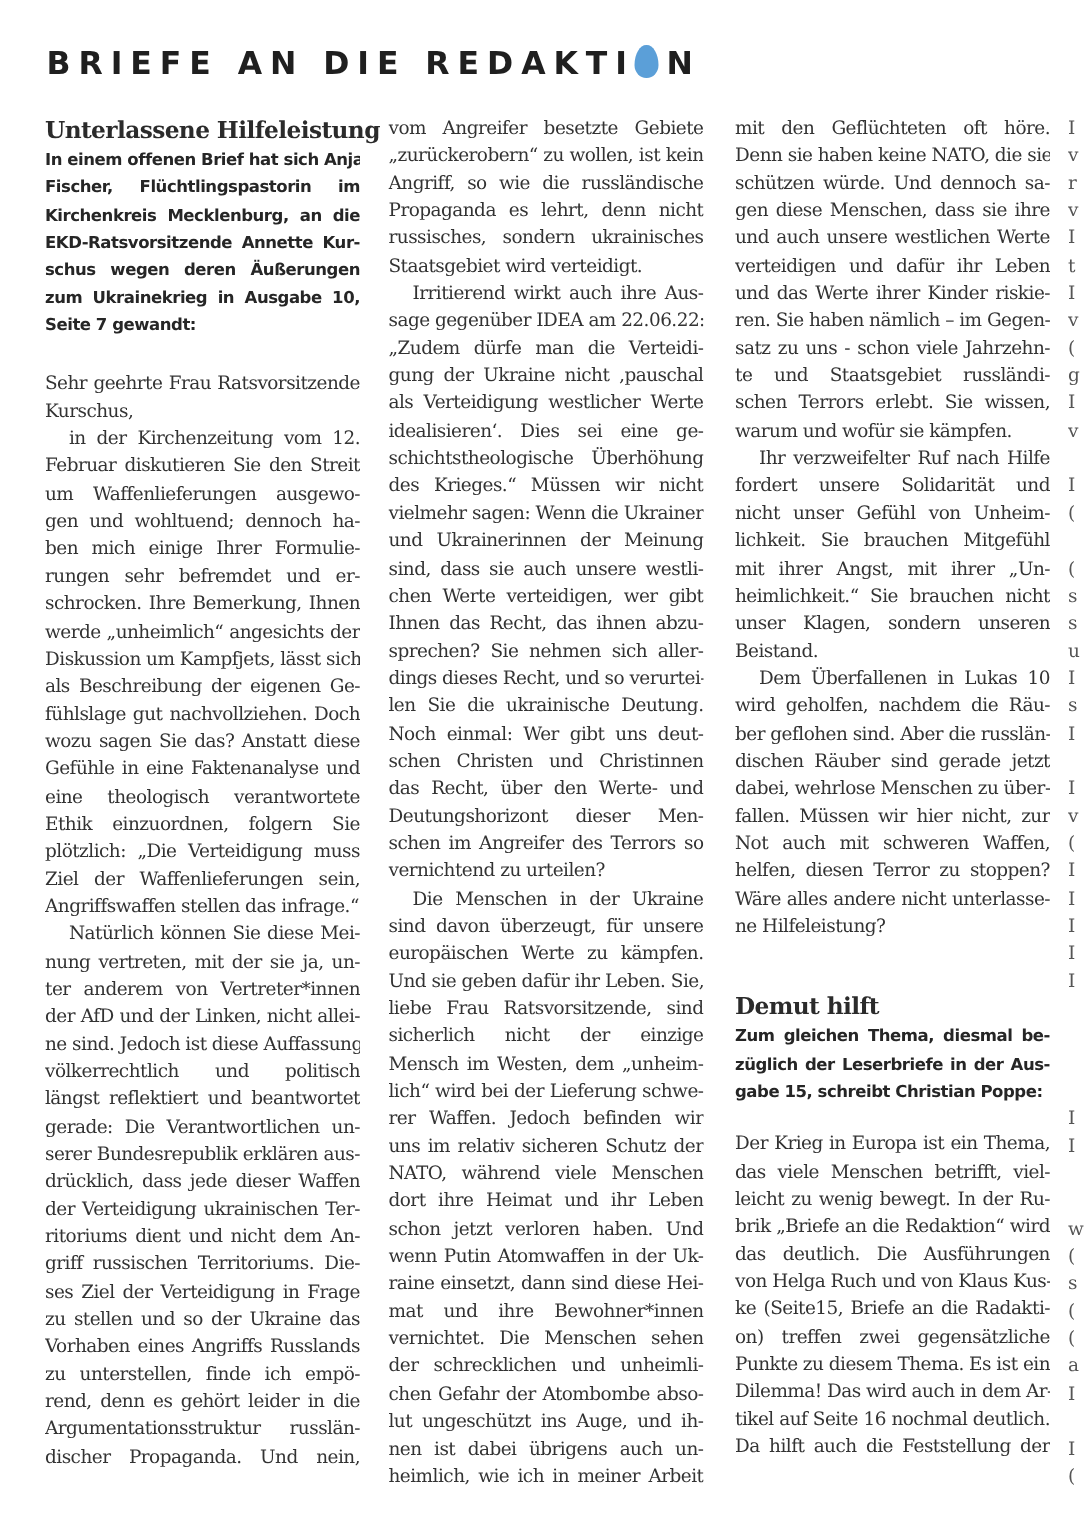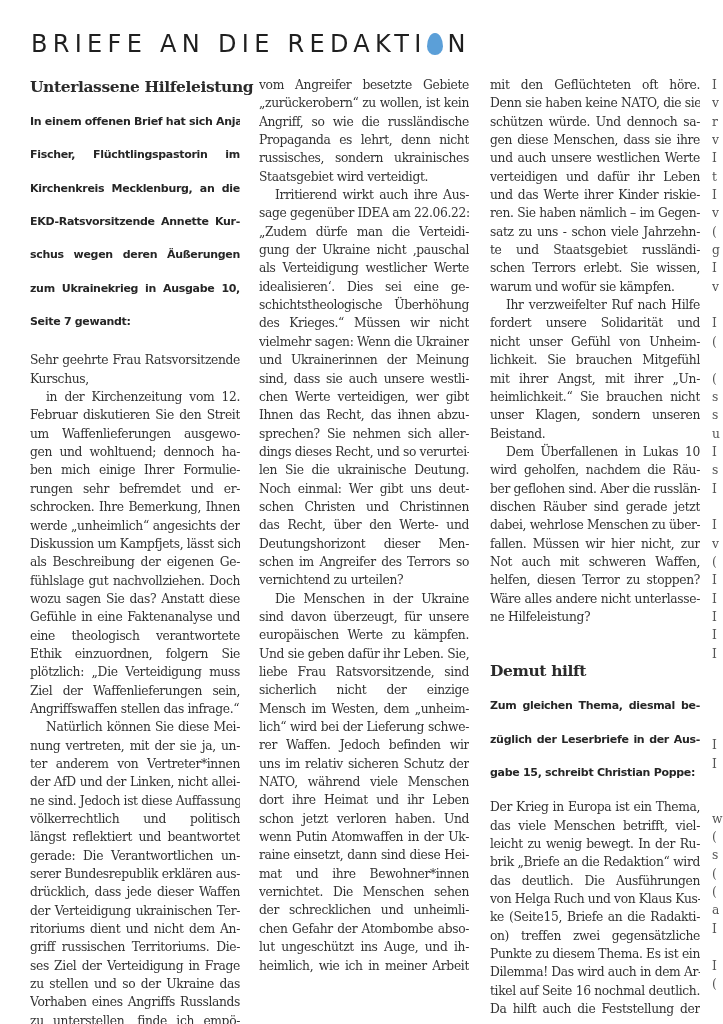--- a/index.html
+++ b/index.html
@@ -1,20 +1,20 @@
 <!DOCTYPE html>
 <html><head>
   <meta charset="utf-8">
   <style>
     html, body { margin: 0; padding: 0; background: #ffffff; }
     body { width: 723px; height: 1024px; overflow: hidden; position: relative; color: #2a2a2a; }
     .masthead {
       position: absolute; left: 31px; top: 30px;
-      font-family: "DejaVu Sans", sans-serif; font-weight: normal;
-      font-size: 24px; letter-spacing: 5.3px; color: #1f1f1f; white-space: nowrap;
+      font-family: "DejaVu Sans", sans-serif; font-weight: bold;
+      font-size: 21px; letter-spacing: 5.3px; color: #1f1f1f; white-space: nowrap;
     }
     .masthead .drop {
       display: inline-block; width: 16px; height: 22px; background: #5b9fd8;
       border-radius: 50% 50% 50% 50% / 62% 62% 40% 40%;
       vertical-align: -3px; margin-right: 5px;
     }
     .col {
       position: absolute; top: 76px; width: 210px;
       font-family: "DejaVu Serif", serif; font-size: 12.3px; line-height: 18.35px;
       color: #333333;
@@ -27,21 +27,21 @@
     .line.last { text-align-last: left; }
     .line.indent { padding-left: 16px; }
     .h2 {
       font-family: "DejaVu Serif", serif; font-weight: bold; font-size: 15.5px;
       color: #2b2b2b; line-height: 22px; white-space: nowrap; letter-spacing: -0.4px;
     }
     .lead {
       font-family: "DejaVu Sans", sans-serif; font-weight: bold; font-size: 11px;
       line-height: 18.35px; color: #262626; letter-spacing: -0.3px;
     }
-    .lead .line { height: 18.35px; margin-top: 15px; }
+    .lead .line { height: 18.35px; }
     .gap { height: 18px; }
     .body-text .line { letter-spacing: -0.35px; }
   </style>
 </head>
 <body>
 
 <div class="masthead">
   <span>BRIEFE AN DIE REDAKTI</span><span class="drop"></span><span>N</span>
 </div>
 
@@ -143,20 +143,21 @@
   <span class="line">NATO, während viele Menschen</span>
   <span class="line">dort ihre Heimat und ihr Leben</span>
   <span class="line">schon jetzt verloren haben. Und</span>
   <span class="line">wenn Putin Atomwaffen in der Uk-</span>
   <span class="line">raine einsetzt, dann sind diese Hei-</span>
   <span class="line">mat und ihre Bewohner*innen</span>
   <span class="line">vernichtet. Die Menschen sehen</span>
   <span class="line">der schrecklichen und unheimli-</span>
   <span class="line">chen Gefahr der Atombombe abso-</span>
   <span class="line">lut ungeschützt ins Auge, und ih-</span>
+  <span class="line">nen ist dabei übrigens auch un-</span>
   <span class="line">heimlich, wie ich in meiner Arbeit</span>
 </div>
 
 <div class="col col3">
   <div class="body-text">
     <span class="line">mit den Geflüchteten oft höre.</span>
     <span class="line">Denn sie haben keine NATO, die sie</span>
     <span class="line">schützen würde. Und dennoch sa-</span>
     <span class="line">gen diese Menschen, dass sie ihre</span>
     <span class="line">und auch unsere westlichen Werte</span>

